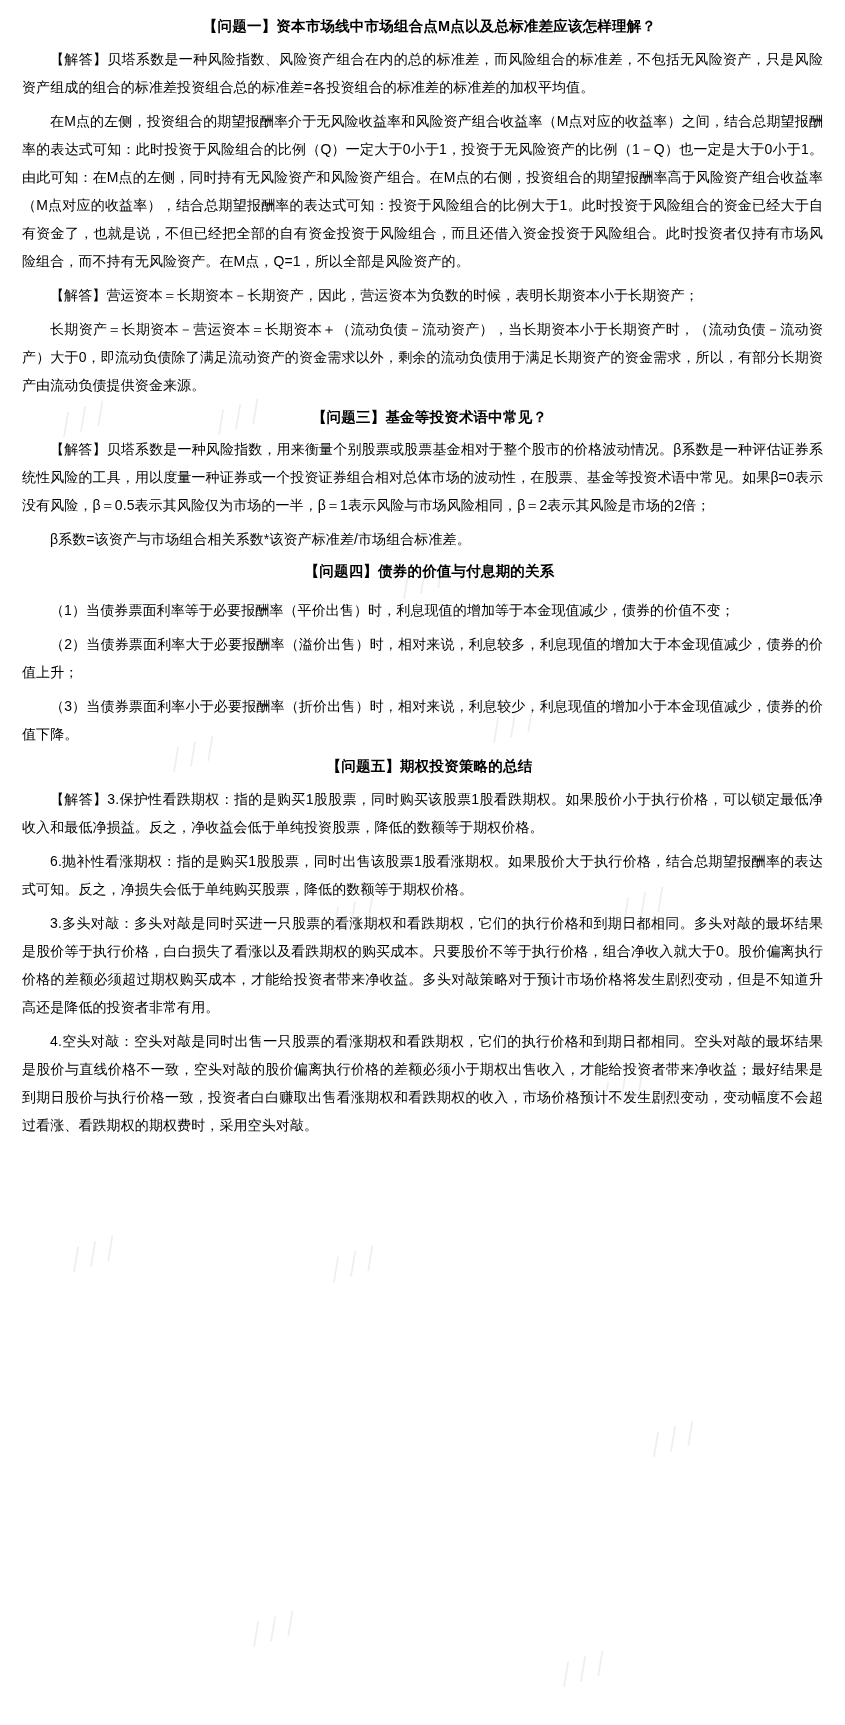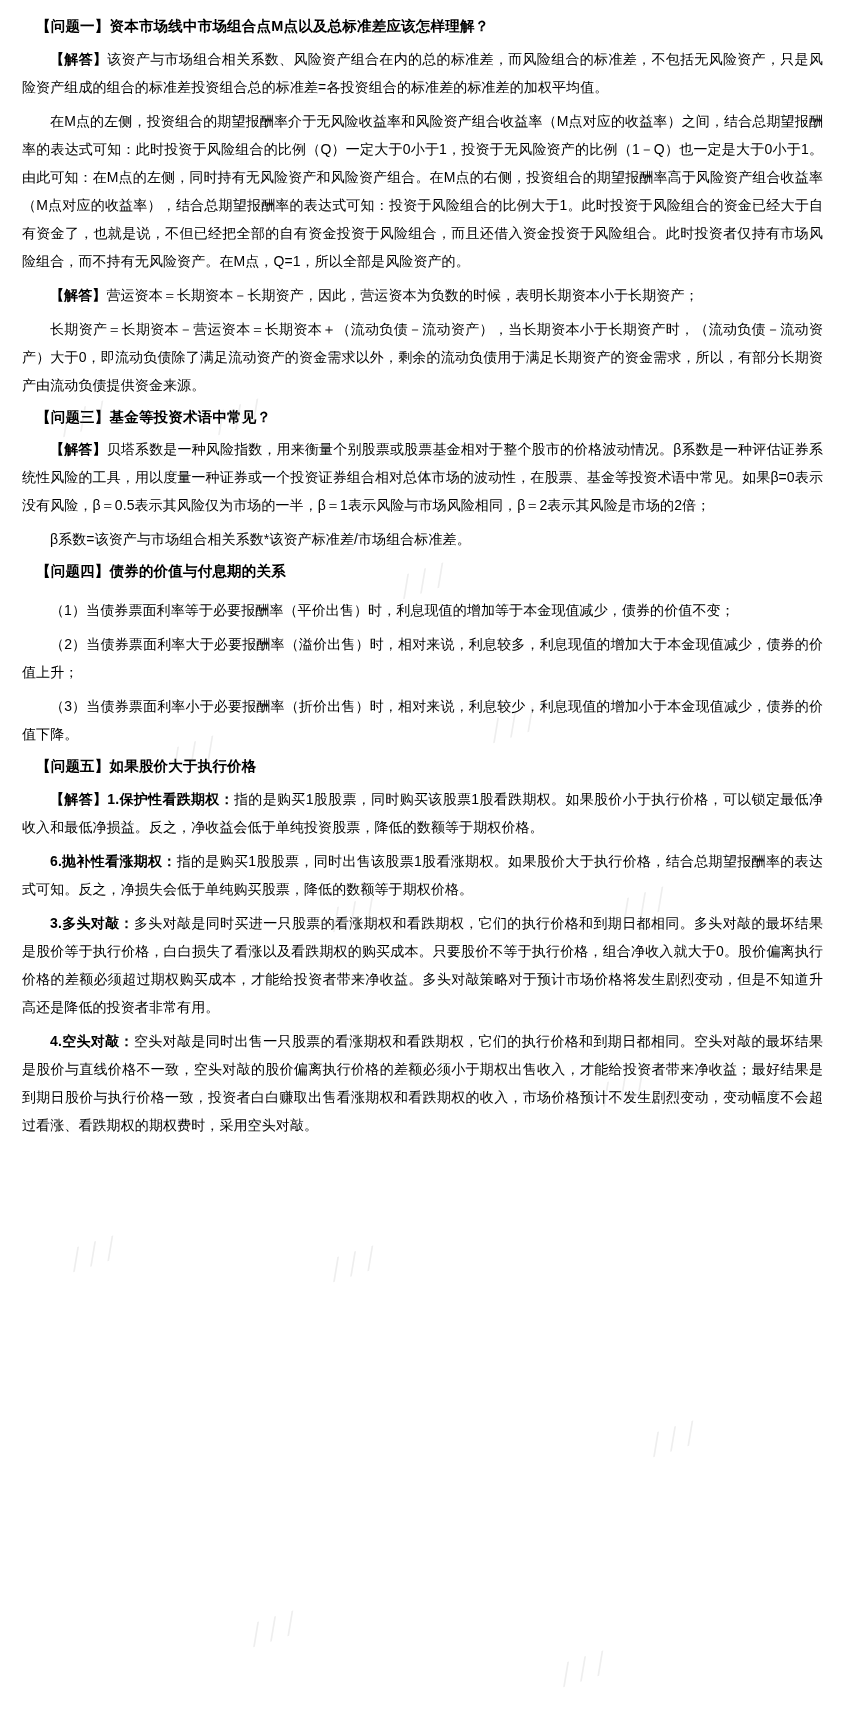--- a/index.html
+++ b/index.html
@@ -20,34 +20,35 @@
     box-sizing: border-box;
     overflow: hidden;
   }
   .q {
     font-size: 14.5px;
     font-weight: bold;
     line-height: 1.7;
     margin: 0 0 6px 0;
     padding-left: 14px;
     letter-spacing: 0.2px;
+    text-align: center;
   }
   .p {
     font-size: 14px;
     line-height: 2.0;
     margin: 0 0 6px 0;
     text-align: justify;
     text-justify: inter-ideograph;
     letter-spacing: 0.1px;
   }
   .p.indent {
     text-indent: 28px;
   }
   .lead {
-    font-weight: bold;
+    font-weight: normal;
   }
   .spacer-sm { height: 6px; }
 
   
   .wm {
     position: absolute;
     color: rgba(120,120,120,0.13);
     font-size: 34px;
     font-family: "Liberation Serif", serif;
     font-style: italic;
@@ -71,31 +72,31 @@
   <div class="wm" style="left:330px; top:895px;">/ / /</div>
   <div class="wm" style="left:600px; top:1070px;">/ / /</div>
   <div class="wm" style="left:70px;  top:1235px;">/ / /</div>
   <div class="wm" style="left:330px; top:1245px;">/ / /</div>
   <div class="wm" style="left:650px; top:1420px;">/ / /</div>
   <div class="wm" style="left:250px; top:1610px;">/ / /</div>
   <div class="wm" style="left:560px; top:1650px;">/ / /</div>
 
   <div id="content">
       <div class="q">【问题一】资本市场线中市场组合点M点以及总标准差应该怎样理解？</div>
-      <div class="p indent"><span class="lead">【解答】</span><span>该资产与市场组合相关系数、风险资产组合在内的总的标准差，而风险组合的标准差，不包括无风险资产，只是风险资产组成的组合的标准差投资组合总的标准差=各投资组合的标准差的标准差的加权平均值。</span></div>
+      <div class="p indent"><span class="lead">【解答】</span><span>贝塔系数是一种风险指数、风险资产组合在内的总的标准差，而风险组合的标准差，不包括无风险资产，只是风险资产组成的组合的标准差投资组合总的标准差=各投资组合的标准差的标准差的加权平均值。</span></div>
       <div class="p indent"><span>在M点的左侧，投资组合的期望报酬率介于无风险收益率和风险资产组合收益率（M点对应的收益率）之间，结合总期望报酬率的表达式可知：此时投资于风险组合的比例（Q）一定大于0小于1，投资于无风险资产的比例（1－Q）也一定是大于0小于1。由此可知：在M点的左侧，同时持有无风险资产和风险资产组合。在M点的右侧，投资组合的期望报酬率高于风险资产组合收益率（M点对应的收益率），结合总期望报酬率的表达式可知：投资于风险组合的比例大于1。此时投资于风险组合的资金已经大于自有资金了，也就是说，不但已经把全部的自有资金投资于风险组合，而且还借入资金投资于风险组合。此时投资者仅持有市场风险组合，而不持有无风险资产。在M点，Q=1，所以全部是风险资产的。</span></div>
       <div class="p indent"><span class="lead">【解答】</span><span>营运资本＝长期资本－长期资产，因此，营运资本为负数的时候，表明长期资本小于长期资产；</span></div>
       <div class="p indent"><span>长期资产＝长期资本－营运资本＝长期资本＋（流动负债－流动资产），当长期资本小于长期资产时，（流动负债－流动资产）大于0，即流动负债除了满足流动资产的资金需求以外，剩余的流动负债用于满足长期资产的资金需求，所以，有部分长期资产由流动负债提供资金来源。</span></div>
       <div class="q">【问题三】基金等投资术语中常见？</div>
       <div class="p indent"><span class="lead">【解答】</span><span>贝塔系数是一种风险指数，用来衡量个别股票或股票基金相对于整个股市的价格波动情况。β系数是一种评估证券系统性风险的工具，用以度量一种证券或一个投资证券组合相对总体市场的波动性，在股票、基金等投资术语中常见。如果β=0表示没有风险，β＝0.5表示其风险仅为市场的一半，β＝1表示风险与市场风险相同，β＝2表示其风险是市场的2倍；</span></div>
       <div class="p indent"><span>β系数=该资产与市场组合相关系数*该资产标准差/市场组合标准差。</span></div>
       <div class="q">【问题四】债券的价值与付息期的关系</div>
       <div class="spacer-sm"></div>
       <div class="p indent"><span>（1）当债券票面利率等于必要报酬率（平价出售）时，利息现值的增加等于本金现值减少，债券的价值不变；</span></div>
       <div class="p indent"><span>（2）当债券票面利率大于必要报酬率（溢价出售）时，相对来说，利息较多，利息现值的增加大于本金现值减少，债券的价值上升；</span></div>
       <div class="p indent"><span>（3）当债券票面利率小于必要报酬率（折价出售）时，相对来说，利息较少，利息现值的增加小于本金现值减少，债券的价值下降。</span></div>
-      <div class="q">【问题五】如果股价大于执行价格</div>
-      <div class="p indent"><span class="lead">【解答】</span><span class="lead">1.保护性看跌期权：</span><span>指的是购买1股股票，同时购买该股票1股看跌期权。如果股价小于执行价格，可以锁定最低净收入和最低净损益。反之，净收益会低于单纯投资股票，降低的数额等于期权价格。</span></div>
+      <div class="q">【问题五】期权投资策略的总结</div>
+      <div class="p indent"><span class="lead">【解答】</span><span class="lead">3.保护性看跌期权：</span><span>指的是购买1股股票，同时购买该股票1股看跌期权。如果股价小于执行价格，可以锁定最低净收入和最低净损益。反之，净收益会低于单纯投资股票，降低的数额等于期权价格。</span></div>
       <div class="p indent"><span class="lead">6.抛补性看涨期权：</span><span>指的是购买1股股票，同时出售该股票1股看涨期权。如果股价大于执行价格，结合总期望报酬率的表达式可知。反之，净损失会低于单纯购买股票，降低的数额等于期权价格。</span></div>
       <div class="p indent"><span class="lead">3.多头对敲：</span><span>多头对敲是同时买进一只股票的看涨期权和看跌期权，它们的执行价格和到期日都相同。多头对敲的最坏结果是股价等于执行价格，白白损失了看涨以及看跌期权的购买成本。只要股价不等于执行价格，组合净收入就大于0。股价偏离执行价格的差额必须超过期权购买成本，才能给投资者带来净收益。多头对敲策略对于预计市场价格将发生剧烈变动，但是不知道升高还是降低的投资者非常有用。</span></div>
       <div class="p indent"><span class="lead">4.空头对敲：</span><span>空头对敲是同时出售一只股票的看涨期权和看跌期权，它们的执行价格和到期日都相同。空头对敲的最坏结果是股价与直线价格不一致，空头对敲的股价偏离执行价格的差额必须小于期权出售收入，才能给投资者带来净收益；最好结果是到期日股价与执行价格一致，投资者白白赚取出售看涨期权和看跌期权的收入，市场价格预计不发生剧烈变动，变动幅度不会超过看涨、看跌期权的期权费时，采用空头对敲。</span></div>
     </div>
 </div>
 
 </body></html>

